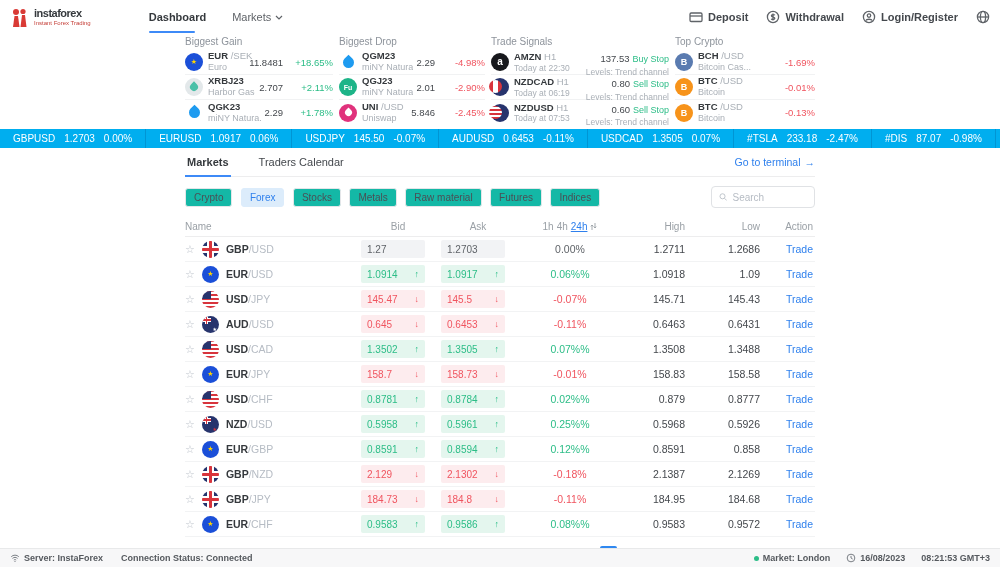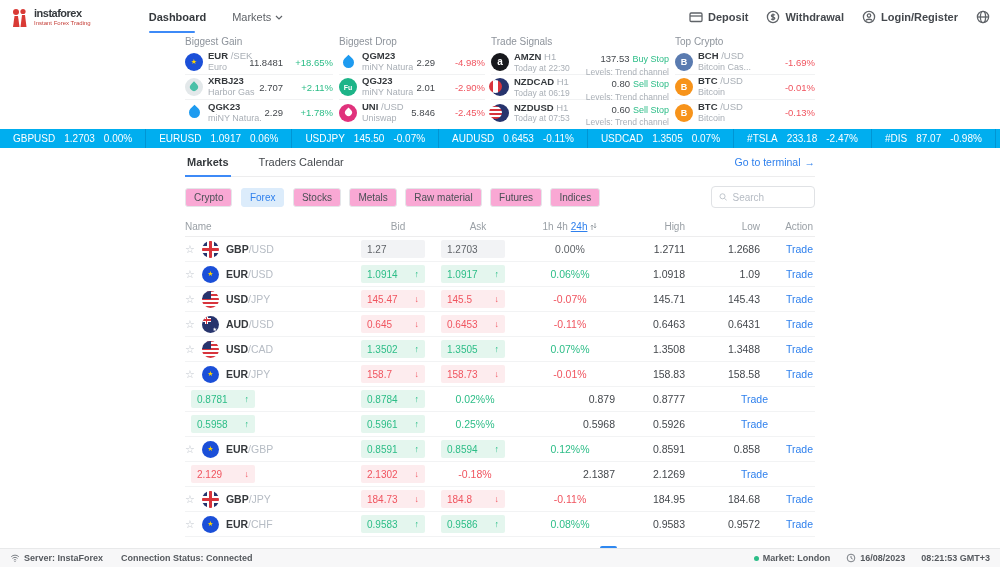--- a/index.html
+++ b/index.html
@@ -87,21 +87,21 @@
   .ptab { font-size:11px; color:#44484d; padding:0 2px 8px 2px; margin-right:26px;
     position:relative; cursor:pointer; }
   .ptab.active { font-weight:bold; color:#35393d; }
   .ptab.active::after { content:""; position:absolute; left:0; bottom:-1px; height:2px;
     width:100%; background:#3d8af7; }
   .terminal-link { margin-left:auto; font-size:10.5px; color:#2f80ed; padding-bottom:8px;
     cursor:pointer; display:flex; gap:4px; }
 
   .filters { display:flex; align-items:center; margin:9px 0 8px 0; }
   .pill { font-size:10px; color:#4a4f55; border:1px solid #e4e6e9; border-radius:3px;
-    padding:3px 8px; margin-right:4px; cursor:pointer; background:#f9a8d4; }
+    padding:3px 8px; margin-right:4px; cursor:pointer; background:#14b8a6; }
   .pill.on { background:#dcecfb; color:#2f80ed; border-color:#dcecfb; }
   .search-box { margin-left:auto; display:flex; align-items:center; gap:5px;
     border:1px solid #e0e2e5; border-radius:4px; height:22px; width:104px; padding:0 7px; }
   .search-box input { border:none; outline:none; width:100%; font-size:10px; color:#44484d;
     font-family:inherit; }
   .search-box input::placeholder { color:#b6bcc4; }
 
   .tbl-head, .row { display:grid; grid-template-columns:170px 80px 80px 110px 70px 75px 45px;
     align-items:center; }
   .tbl-head { height:21px; border-bottom:1px solid #ededee; font-size:10px; color:#9aa0a6; }
@@ -649,20 +649,25 @@
         </span>
         <span class="c-chg">-0.01%</span>
         <span class="c-high">158.83</span>
         <span class="c-low">158.58</span>
         <span class="c-act">
           <a class="trade-link">Trade</a>
         </span>
       </div>
 
       <div class="row up">
+        <span class="c-name">
+          <span class="star"></span>
+          <span class="flag us"></span>
+          <span><span class="base">USD</span><span class="quote">/CHF</span></span>
+        </span>
         <span class="c-box">
           <span class="box">
             <span>0.8781</span>
             <span class="arr"></span>
           </span>
         </span>
         <span class="c-box">
           <span class="box">
             <span>0.8784</span>
             <span class="arr"></span>
@@ -670,20 +675,25 @@
         </span>
         <span class="c-chg">0.02%%</span>
         <span class="c-high">0.879</span>
         <span class="c-low">0.8777</span>
         <span class="c-act">
           <a class="trade-link">Trade</a>
         </span>
       </div>
 
       <div class="row up">
+        <span class="c-name">
+          <span class="star"></span>
+          <span class="flag nz"></span>
+          <span><span class="base">NZD</span><span class="quote">/USD</span></span>
+        </span>
         <span class="c-box">
           <span class="box">
             <span>0.5958</span>
             <span class="arr"></span>
           </span>
         </span>
         <span class="c-box">
           <span class="box">
             <span>0.5961</span>
             <span class="arr"></span>
@@ -717,20 +727,25 @@
         </span>
         <span class="c-chg">0.12%%</span>
         <span class="c-high">0.8591</span>
         <span class="c-low">0.858</span>
         <span class="c-act">
           <a class="trade-link">Trade</a>
         </span>
       </div>
 
       <div class="row down">
+        <span class="c-name">
+          <span class="star"></span>
+          <span class="flag gb"></span>
+          <span><span class="base">GBP</span><span class="quote">/NZD</span></span>
+        </span>
         <span class="c-box">
           <span class="box">
             <span>2.129</span>
             <span class="arr"></span>
           </span>
         </span>
         <span class="c-box">
           <span class="box">
             <span>2.1302</span>
             <span class="arr"></span>

